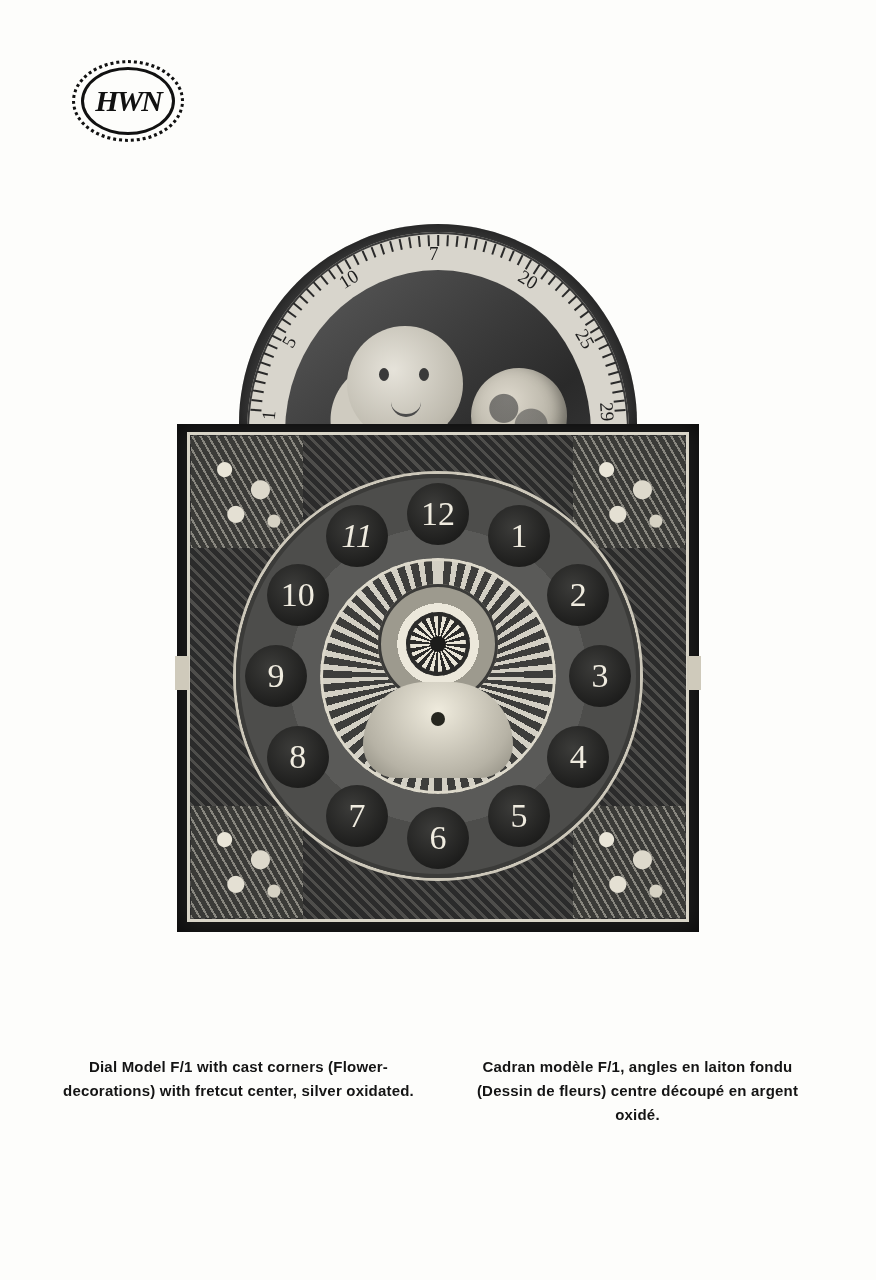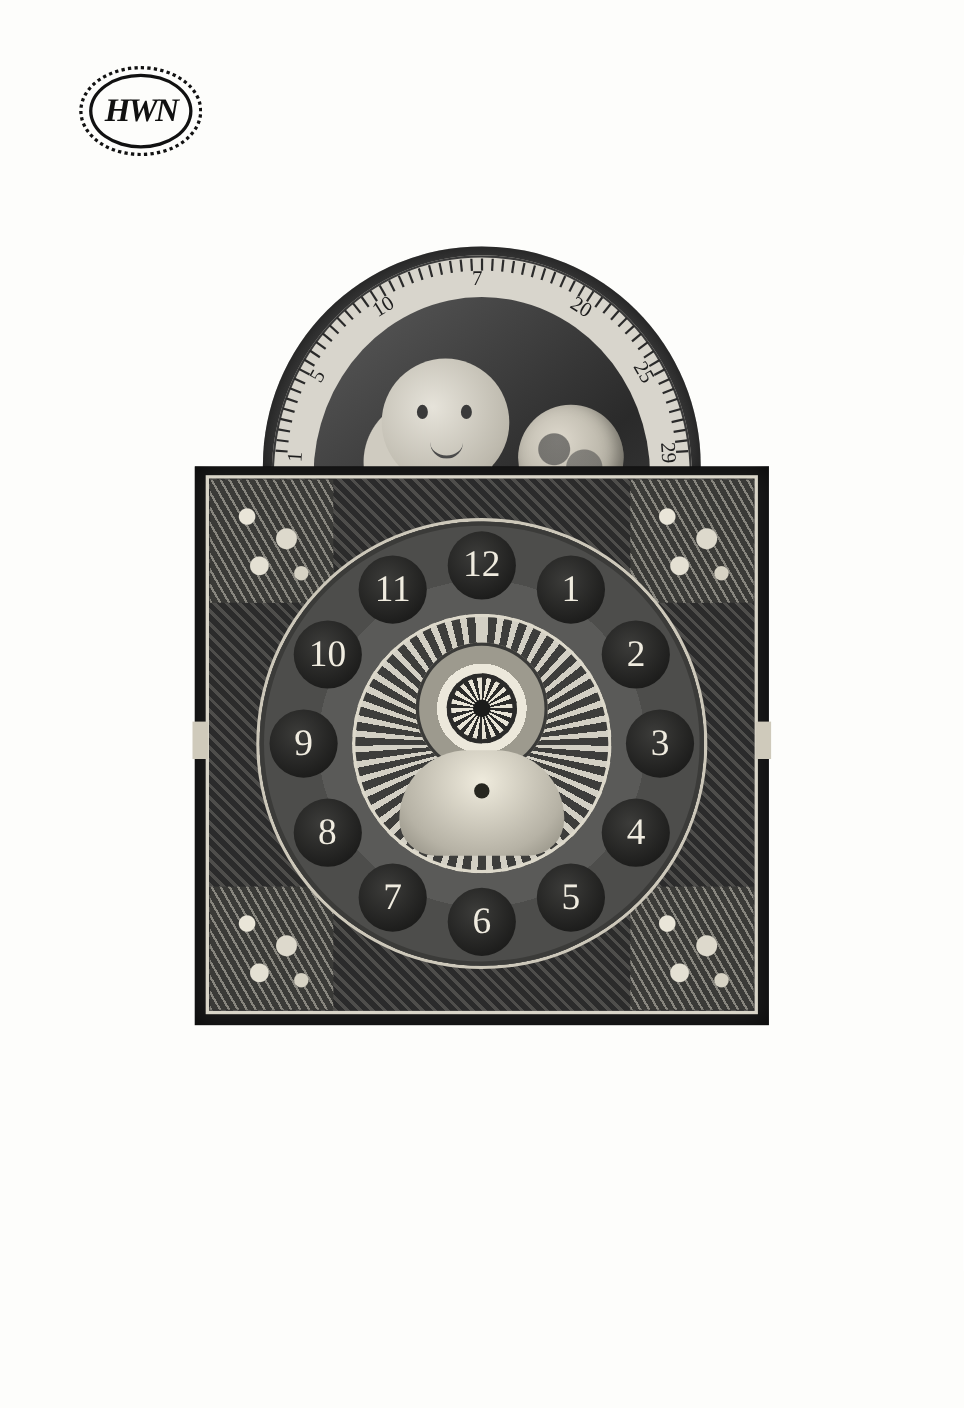--- a/index.html
+++ b/index.html
@@ -611,19 +611,23 @@
           <div class="hour-num" style="left: 283px; top: 61.7039px;">1</div>
           <div class="hour-num" style="left: 342.296px; top: 121px;">2</div>
           <div class="hour-num" style="left: 364px; top: 202px;">3</div>
           <div class="hour-num" style="left: 342.296px; top: 283px;">4</div>
           <div class="hour-num" style="left: 283px; top: 342.296px;">5</div>
           <div class="hour-num" style="left: 202px; top: 364px;">6</div>
           <div class="hour-num" style="left: 121px; top: 342.296px;">7</div>
           <div class="hour-num" style="left: 61.7039px; top: 283px;">8</div>
           <div class="hour-num" style="left: 40px; top: 202px;">9</div>
           <div class="hour-num" style="left: 61.7039px; top: 121px;">10</div>
-          <div class="hour-num" style="left: 121px; top: 61.7039px;">11</div>
+          <div class="hour-num" style="left: 121px; top: 61.7039px; font-style: italic;">11</div>
         </div>
     </div>
   </div>
 
 
+  <div class="cols">
+    <div class="col">Dial Model F/1 with cast corners (Flower-decorations) with fretcut center, silver oxidated.</div>
+    <div class="col">Cadran modèle F/1, angles en laiton fondu (Dessin de fleurs) centre découpé en argent oxidé.</div>
+  </div>
 </div>
 
 </body></html>

